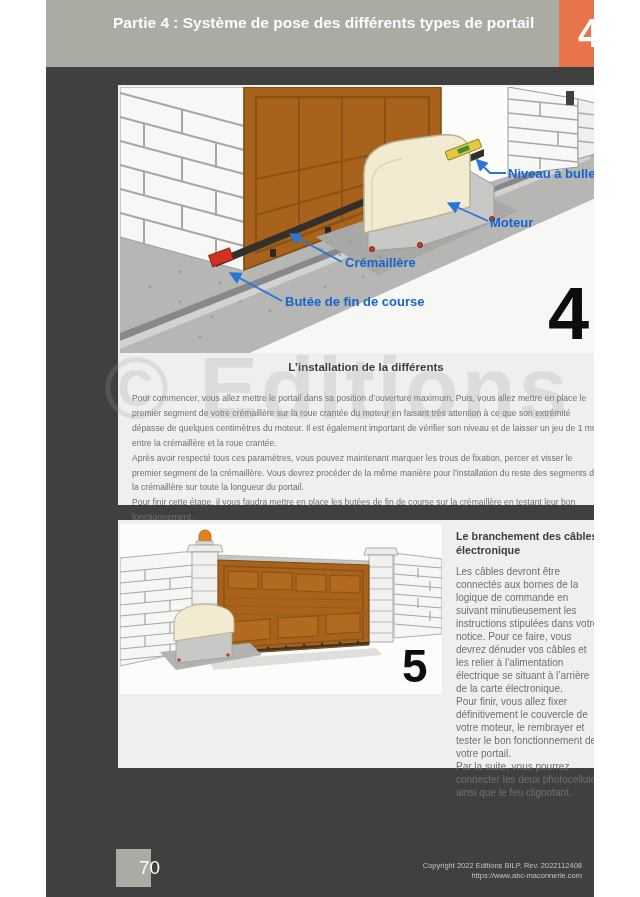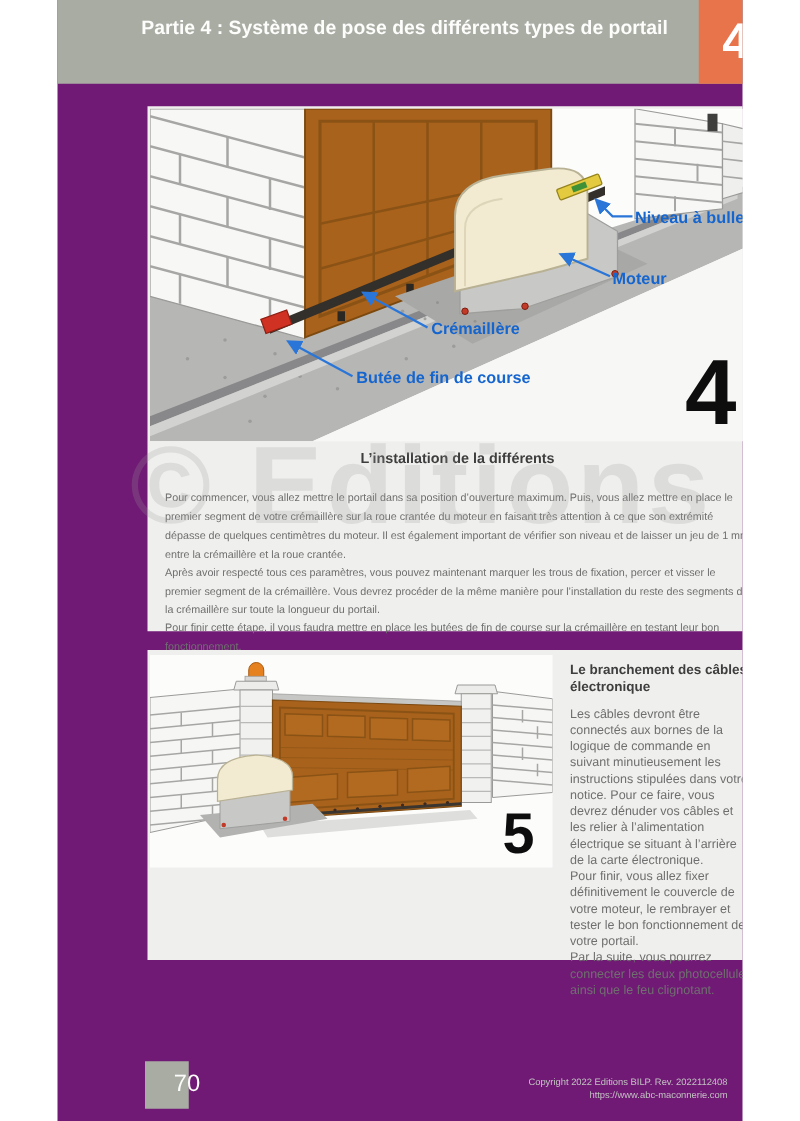--- a/index.html
+++ b/index.html
@@ -1,18 +1,18 @@
 <!DOCTYPE html>
 <html><head>
 <meta charset="utf-8">
 <style>
   * { margin:0; padding:0; box-sizing:border-box; }
   html,body { background:#fff; }
   #page {
-    position:relative; width:548px; height:897px; background:#701a75;
+    position:relative; width:548px; height:897px; background:#404040;
     font-family:"Liberation Sans", sans-serif; overflow:hidden; margin:0 auto;
   }
   
   .header-bar { position:absolute; left:0; top:0; width:640px; height:67px; background:#a8aca3; }
   .header-title {
     position:absolute; left:67px; top:12px; width:430px;
     font-size:15.5px; font-weight:bold; color:#fdfdfc; line-height:1.38;
   }
   .chapter-badge {
     position:absolute; left:513px; top:0; width:60px; height:67px; background:#e8744b;

